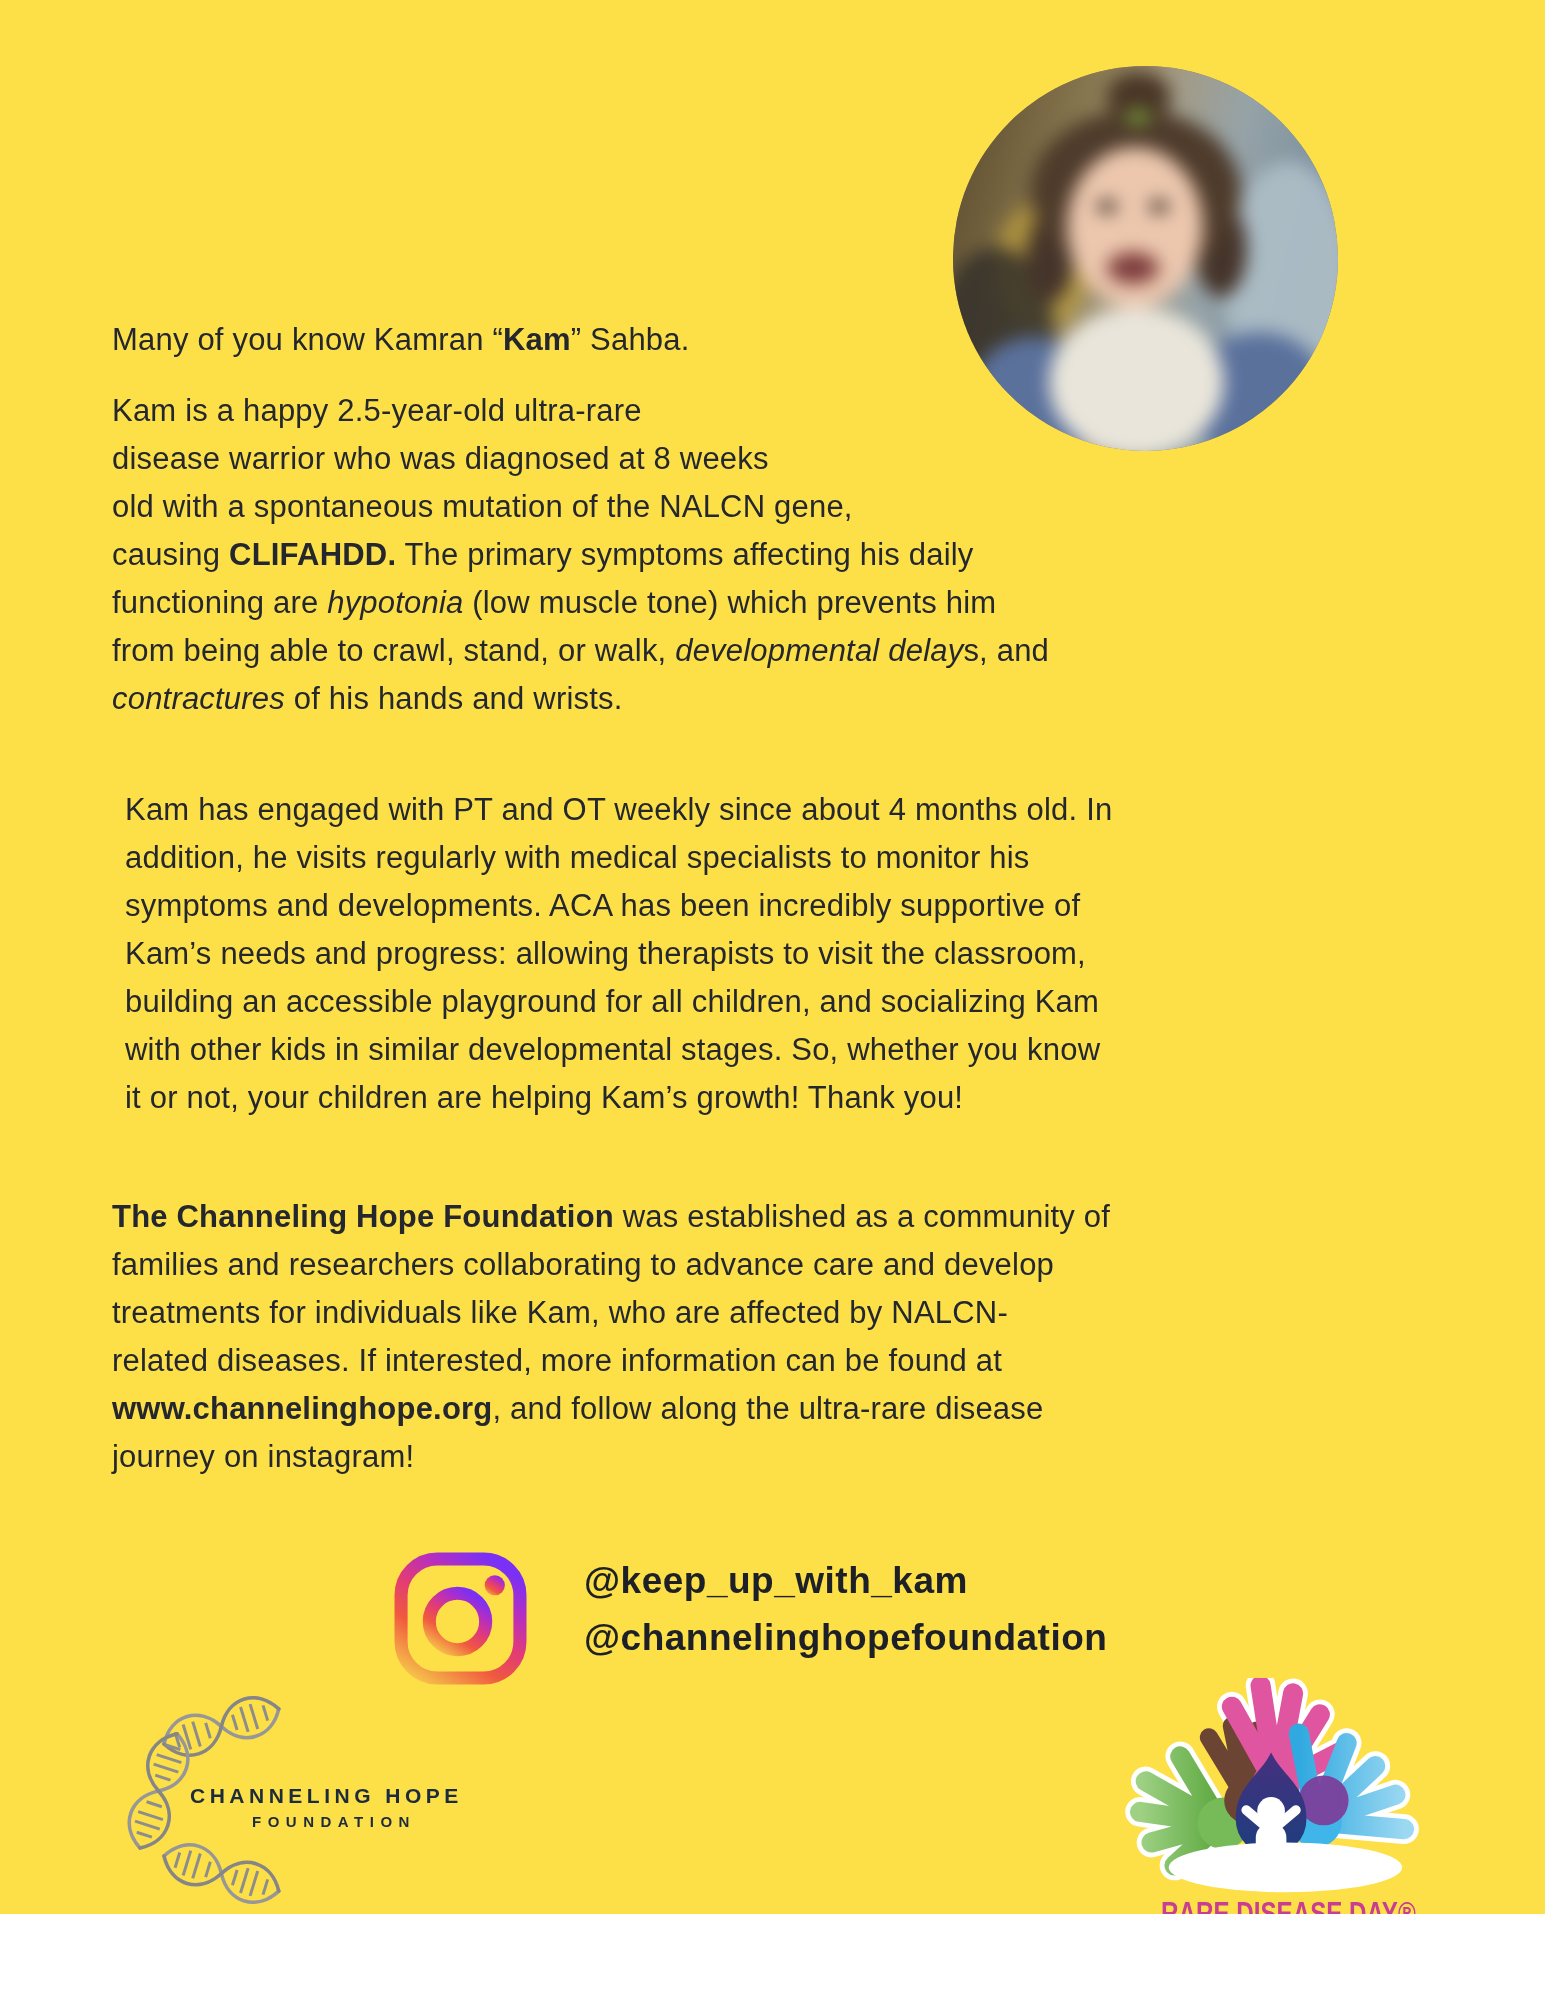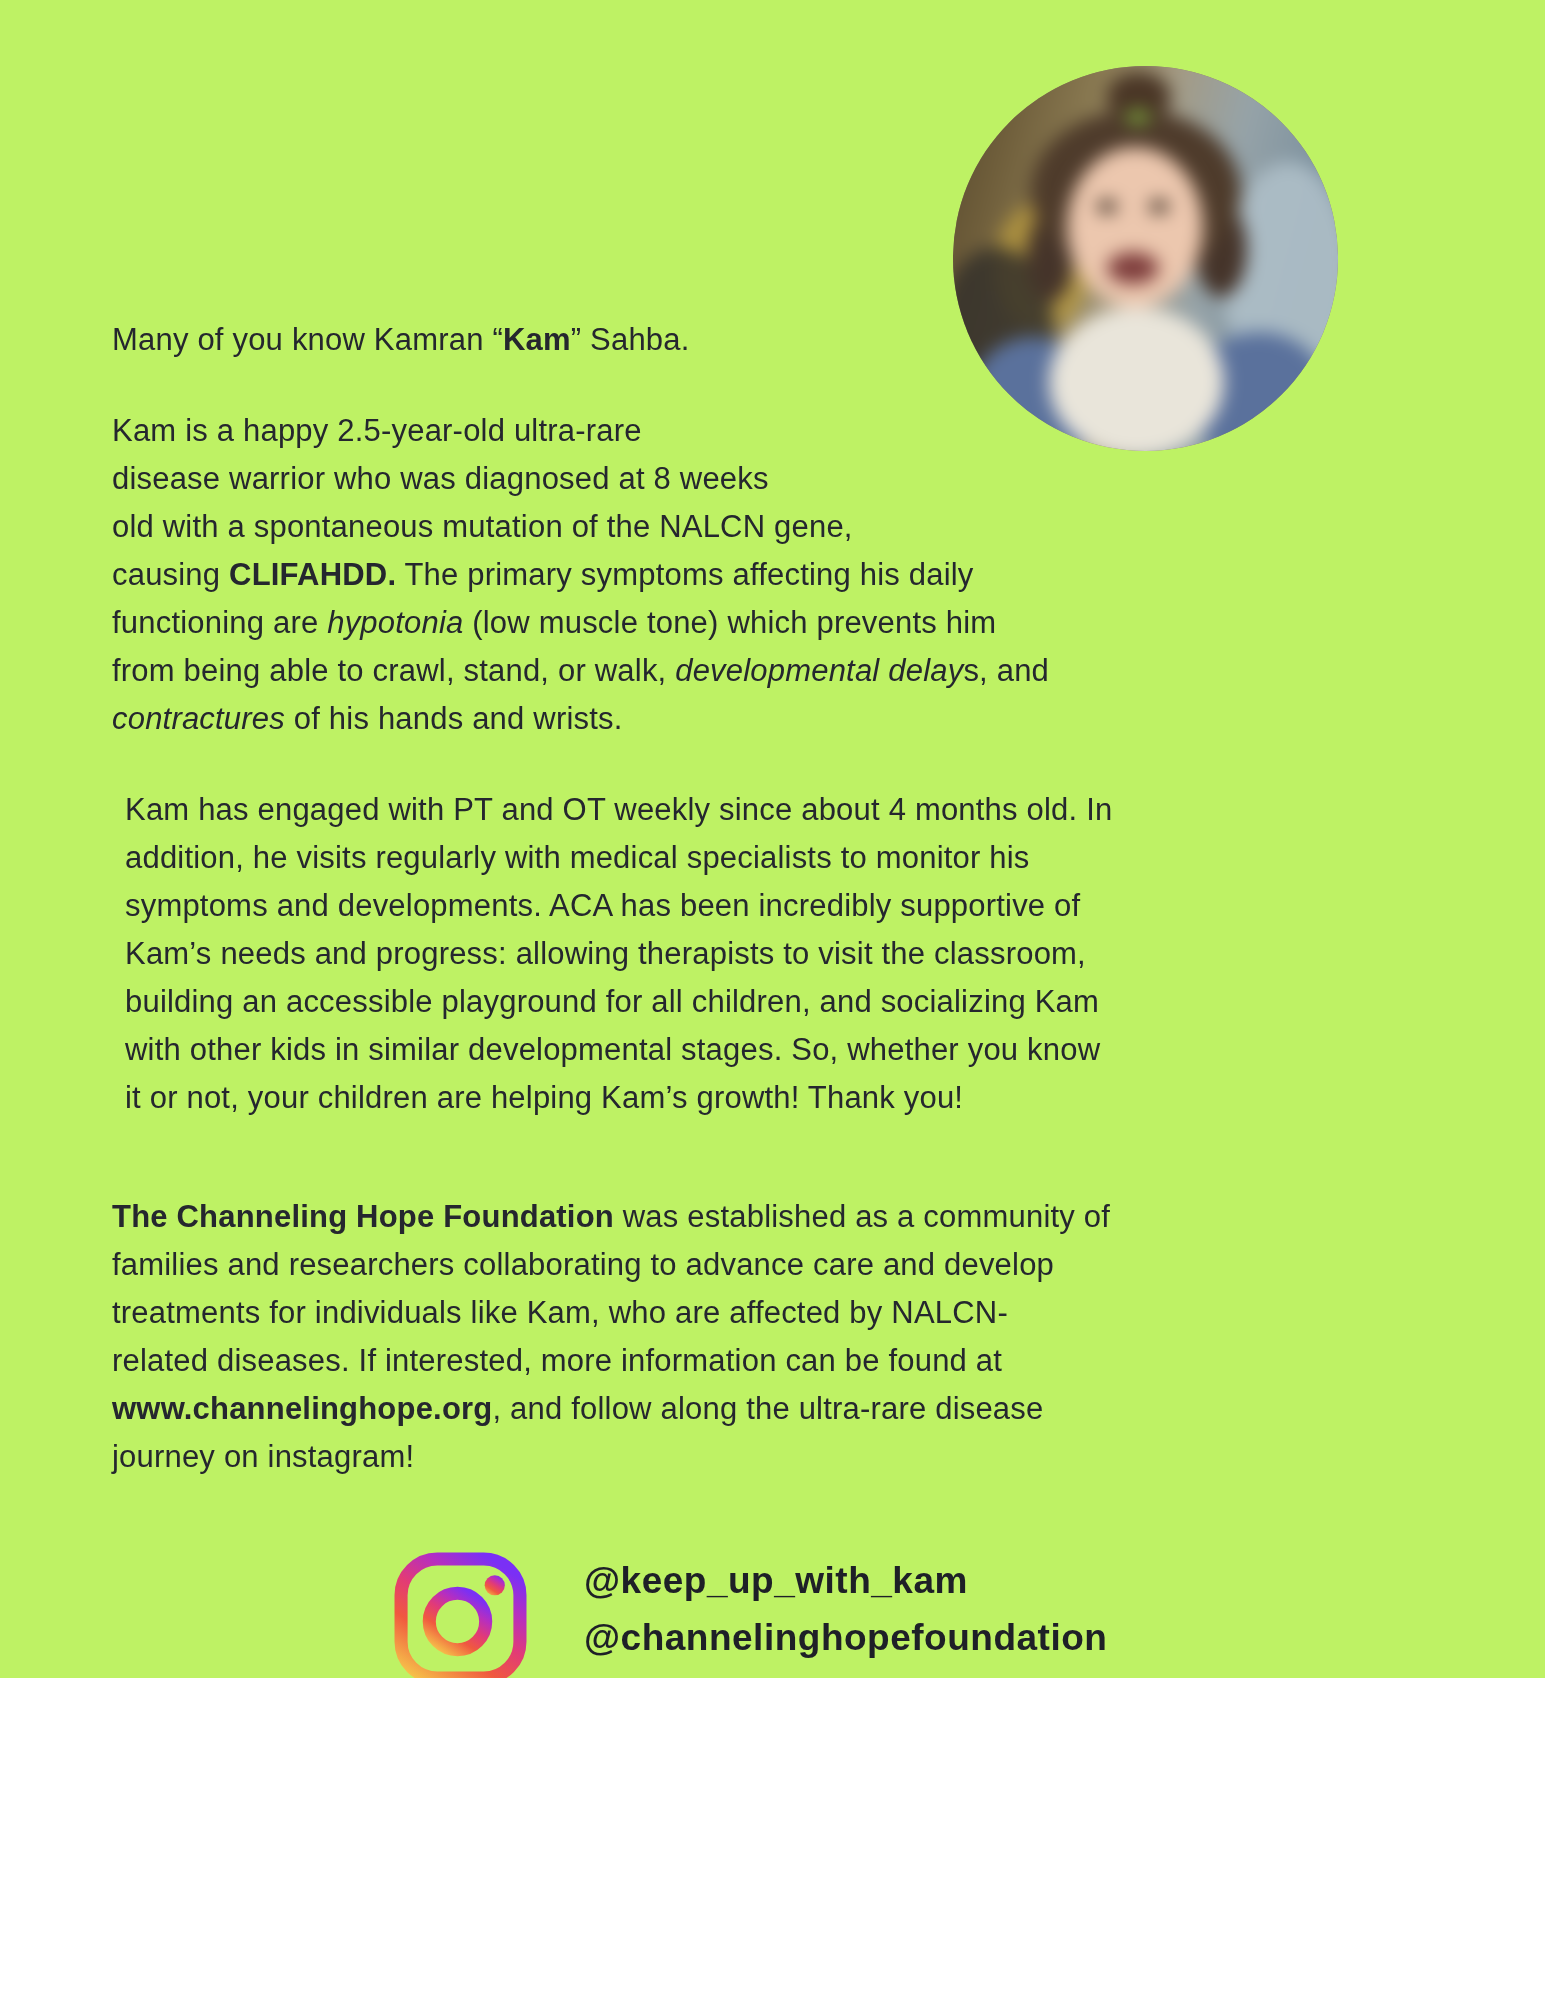--- a/index.html
+++ b/index.html
@@ -1,35 +1,35 @@
 <!DOCTYPE html>
 <html><head>
 <meta charset="utf-8">
 <style>
   html,body{margin:0;padding:0;}
   .page{
     position:relative;
-    width:1545px;height:1678px;
-    background:#bef264;
+    width:1545px;height:1914px;
+    background:#fde047;
     font-family:"Liberation Sans",sans-serif;
     color:#25272e;
     overflow:hidden;
   }
 
   
   .para{
     position:absolute;left:112px;
     font-size:31px;line-height:48px;
     letter-spacing:.2px;
   }
   .para .line{white-space:pre;}
   .para .b{font-weight:700;}
   .para .i{font-style:italic;}
   #p1{top:316px;}
-  #p2{top:387px;margin-top:20px;}
+  #p2{top:387px;}
   #p3{top:786px;margin-left:13px;}
   #p4{top:1193px;}
 
   
   .photo{
     position:absolute;left:953px;top:66px;width:385px;height:385px;
     border-radius:50%;overflow:hidden;background:#8a7f66;
   }
   .photo .blur{position:absolute;inset:-14px;filter:blur(9px);}
   .photo .blob{position:absolute;border-radius:50%;}

